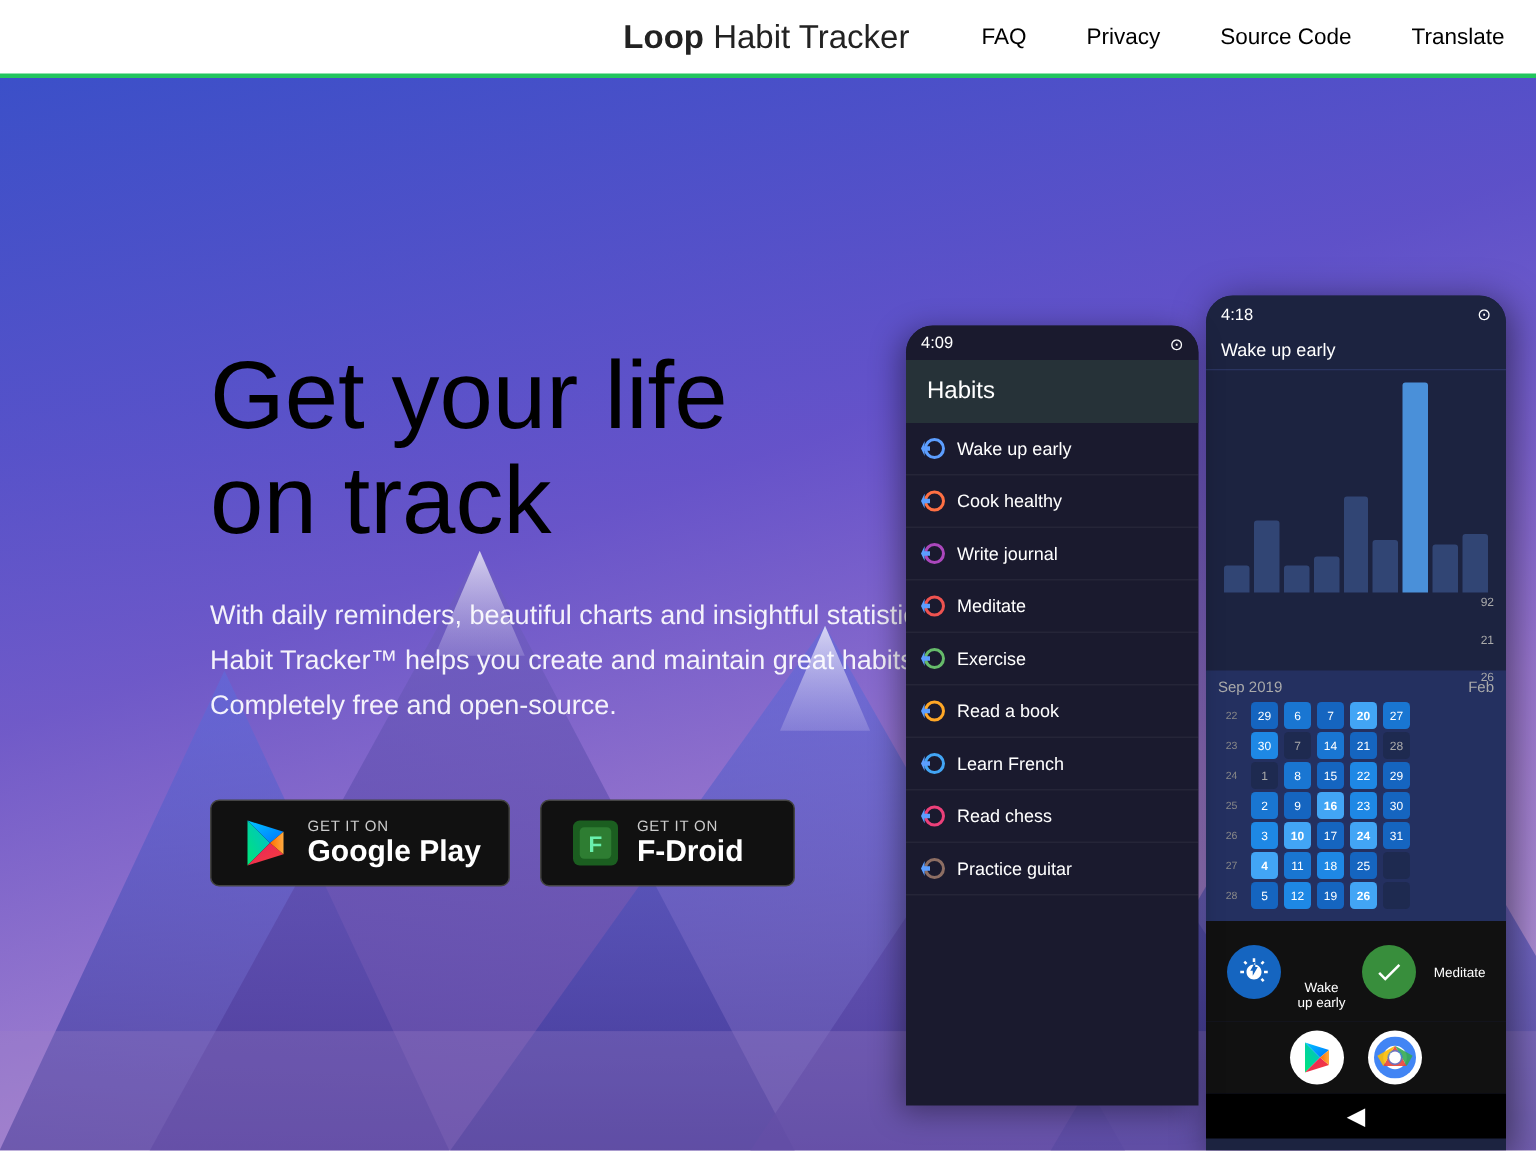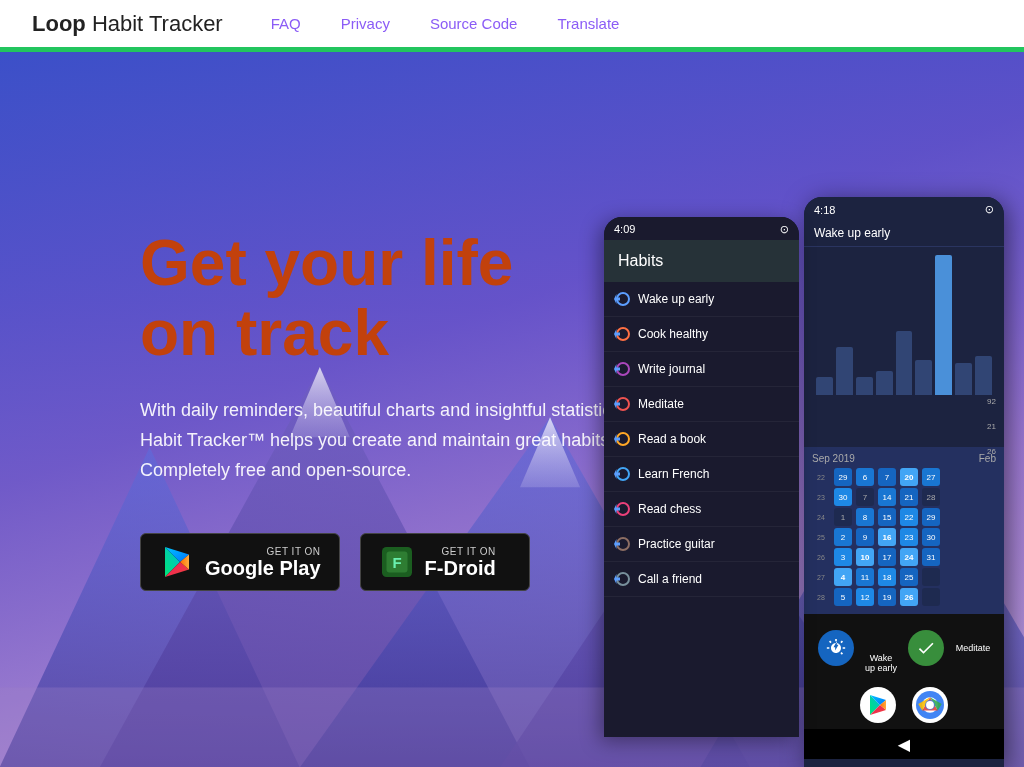--- a/index.html
+++ b/index.html
@@ -2,45 +2,46 @@
 <html><head>
   <meta charset="utf-8">
   <style>
     * { margin: 0; padding: 0; box-sizing: border-box; }
     body { font-family: 'Segoe UI', Arial, sans-serif; overflow-x: hidden; }
 
     
     .header {
       display: flex;
       align-items: center;
-      padding: 0 32px;
+      padding: 0 21px;
       height: 52px;
       background: #fff;
-      border-bottom: 5px solid #22c55e;
+      border-bottom: 3px solid #22c55e;
       position: relative;
       z-index: 10;
+      justify-content: flex-end;
     }
     .logo {
       font-size: 22px;
       font-weight: 400;
       color: #222;
       margin-right: 48px;
       white-space: nowrap;
     }
     .logo-bold {
       font-weight: 700;
     }
     .nav {
       display: flex;
       gap: 40px;
       list-style: none;
     }
     .nav a {
       text-decoration: none;
-      color: #8b5cf6;
+      color: #000000;
       font-size: 15px;
     }
 
     
     .hero {
       position: relative;
       width: 100%;
       height: 715px;
       overflow: hidden;
       display: flex;
@@ -79,22 +80,22 @@
 
     .hero-content {
       position: relative;
       z-index: 2;
       padding: 0 0 0 140px;
       max-width: 700px;
     }
 
     .hero-title {
       font-size: 64px;
-      font-weight: 700;
-      color: #c2410c;
+      font-weight: 400;
+      color: #000000;
       line-height: 1.1;
       margin-bottom: 28px;
     }
 
     .hero-description {
       font-size: 18px;
       color: rgba(255,255,255,0.92);
       line-height: 1.65;
       max-width: 560px;
       margin-bottom: 48px;
@@ -122,21 +123,20 @@
 
     .store-btn-icon {
       width: 36px;
       height: 36px;
       flex-shrink: 0;
     }
 
     .store-btn-text {
       display: flex;
       flex-direction: column;
-      text-align: right;
     }
 
     .store-btn-sub {
       font-size: 10px;
       color: #ccc;
       text-transform: uppercase;
       letter-spacing: 0.5px;
     }
 
     .store-btn-name {
@@ -628,36 +628,36 @@
         </div>
         <div class="habit-item">
           <div class="habit-dot" style="border-color:#ab47bc"></div>
           <span>Write journal</span>
         </div>
         <div class="habit-item">
           <div class="habit-dot" style="border-color:#ef5350"></div>
           <span>Meditate</span>
         </div>
         <div class="habit-item">
+          <div class="habit-dot" style="border-color:#66bb6a"></div>
+          <span>Exercise</span>
+        </div>
+        <div class="habit-item">
           <div class="habit-dot" style="border-color:#ffa726"></div>
           <span>Read a book</span>
         </div>
         <div class="habit-item">
           <div class="habit-dot" style="border-color:#42a5f5"></div>
           <span>Learn French</span>
         </div>
         <div class="habit-item">
           <div class="habit-dot" style="border-color:#ec407a"></div>
           <span>Read chess</span>
         </div>
         <div class="habit-item">
           <div class="habit-dot" style="border-color:#8d6e63"></div>
           <span>Practice guitar</span>
         </div>
-        <div class="habit-item">
-          <div class="habit-dot" style="border-color:#78909c"></div>
-          <span>Call a friend</span>
-        </div>
       </div>
     </div>
 
   </div>
 </section>
 
 </body></html>

